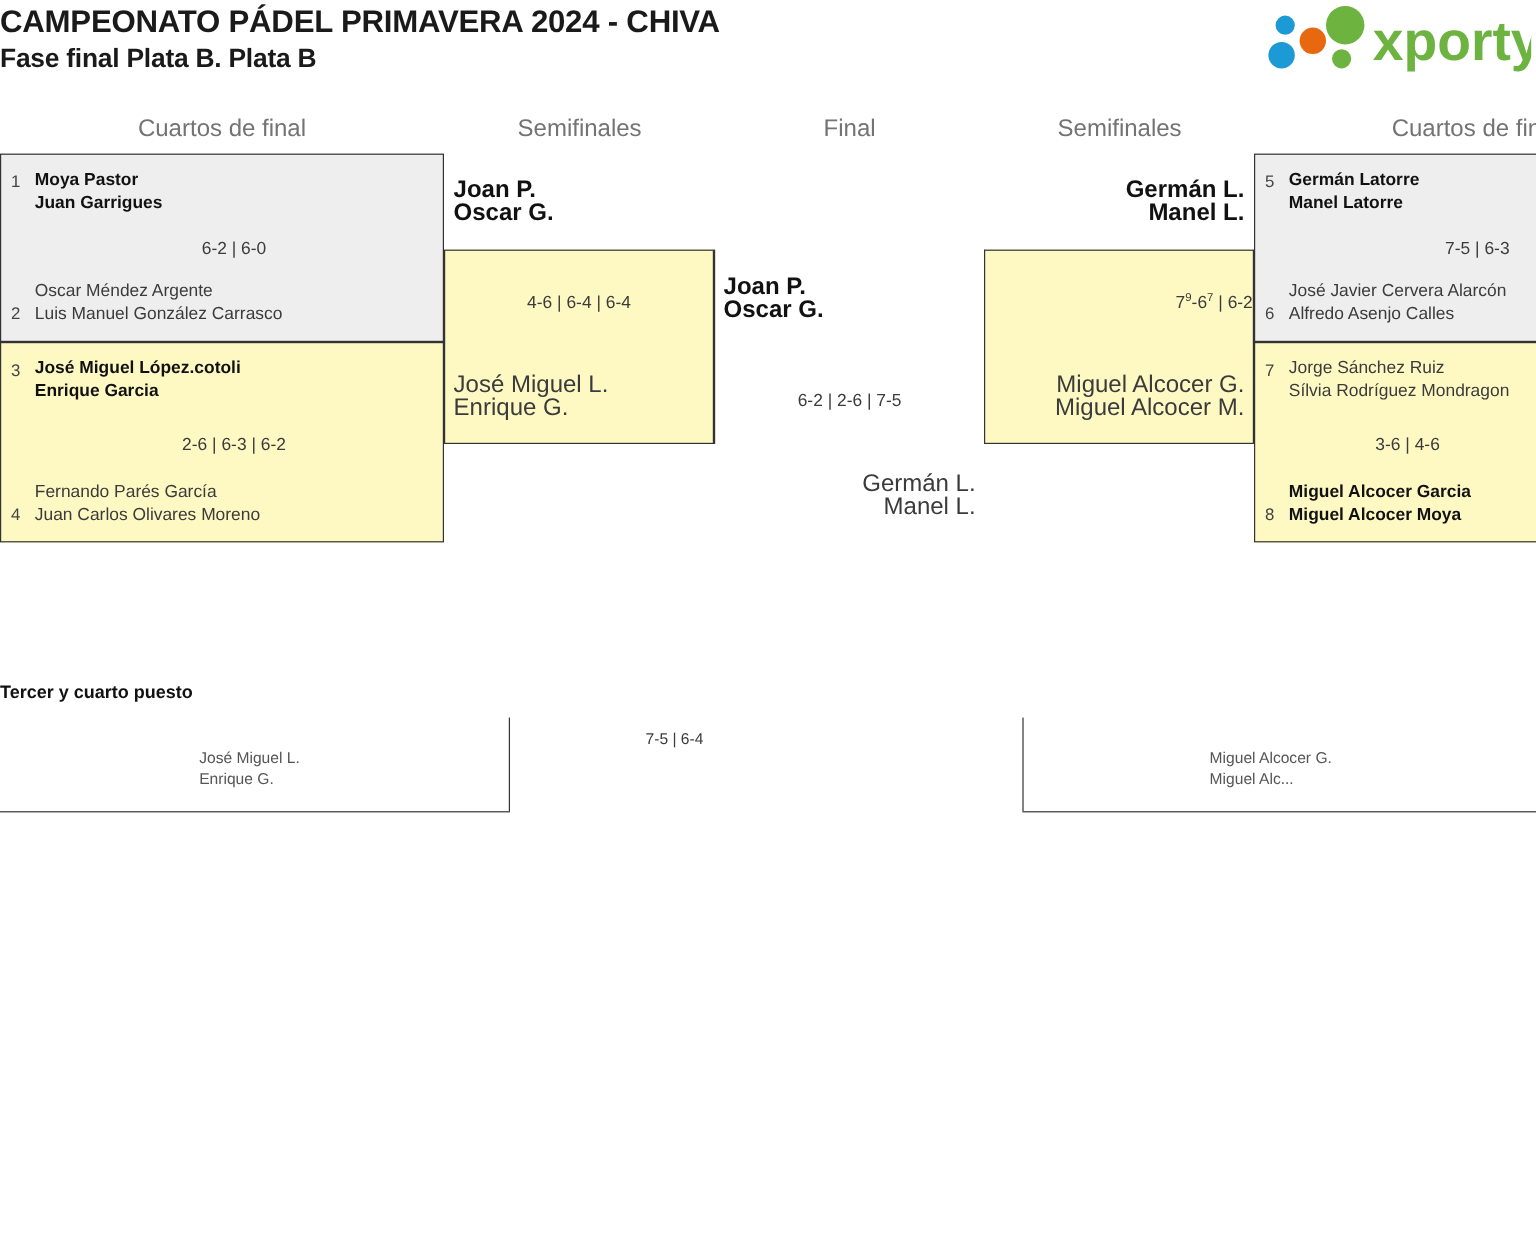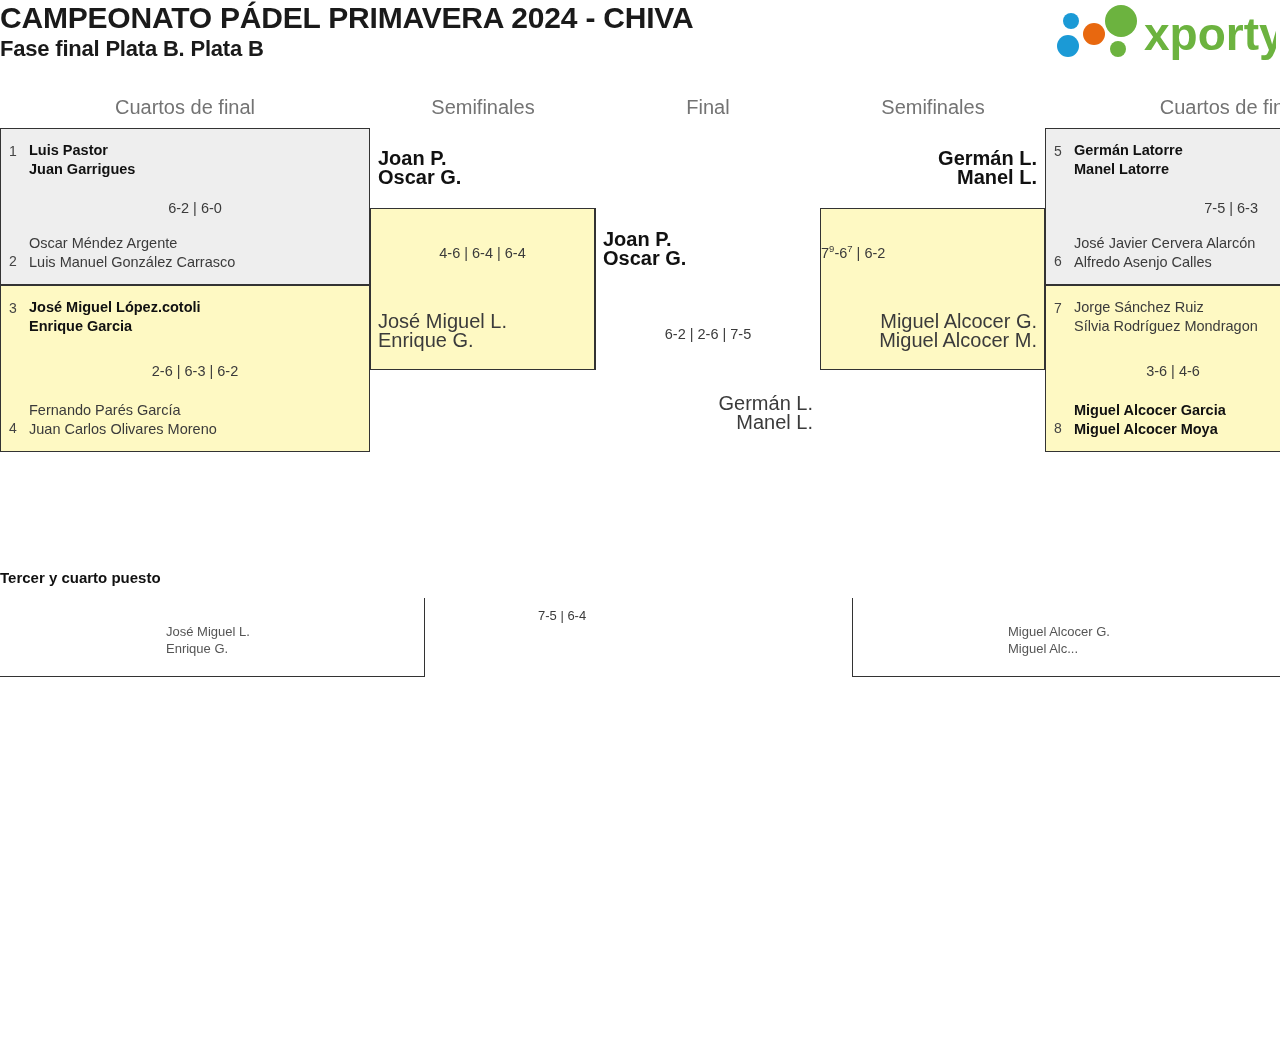--- a/index.html
+++ b/index.html
@@ -19,21 +19,21 @@
   }
 
   
   #header-title {
     position: absolute;
     left: 0px;
     top: 2px;
     width: 1020px;
   }
   .title-line1 {
-    font-size: 30px;
+    font-size: 26px;
     font-weight: 700;
     line-height: 32px;
     letter-spacing: -0.2px;
     white-space: nowrap;
   }
   .title-line2 {
     font-size: 22px;
     font-weight: 700;
     line-height: 30px;
     letter-spacing: -0.2px;
@@ -195,21 +195,21 @@
 <div class="col-header" style="left:608px; width:200px;">Final</div>
 <div class="col-header" style="left:833px; width:200px;">Semifinales</div>
 <div class="col-header" style="left:1122px;width:200px;">Cuartos de fin</div>
 
 <div class="match-box shaded" style="left:0px; top:128px; width:370px; height:157px;">
   <div class="seed-col">
     <div class="seed top">1</div>
     <div class="seed bottom">2</div>
   </div>
   <div class="team top l winner">
-    <div>Luis Pastor</div>
+    <div>Moya Pastor</div>
     <div>Juan Garrigues</div>
   </div>
   <div class="score" style="left:28px; right:8px; top:70px; text-align:center;">6-2 | 6-0</div>
   <div class="team bottom l">
     <div>Oscar Méndez Argente</div>
     <div>Luis Manuel González Carrasco</div>
   </div>
 </div>
 
 <div class="match-box" style="left:0px; top:285px; width:370px; height:167px;">
@@ -246,21 +246,21 @@
 <div class="slot-label winner" style="left:603px; top:230px;">
   <div>Joan P.</div>
   <div>Oscar G.</div>
 </div>
 <div class="slot-label ralign" style="left:613px; width:200px; top:394px;">
   <div>Germán L.</div>
   <div>Manel L.</div>
 </div>
 
 <div class="match-box" style="left:820px; top:208px; width:225px; height:162px;">
-  <div class="score" style="left:0; right:0; top:35px; text-align:left;"><span>7</span><sup>9</sup><span>-</span><span>6</span><sup>7</sup><span> | </span><span>6-2</span></div>
+  <div class="score" style="left:0; right:0; top:35px; text-align:right;"><span>7</span><sup>9</sup><span>-</span><span>6</span><sup>7</sup><span> | </span><span>6-2</span></div>
 </div>
 <div class="slot-label winner ralign" style="left:837px; width:200px; top:149px;">
   <div>Germán L.</div>
   <div>Manel L.</div>
 </div>
 <div class="slot-label ralign" style="left:837px; width:200px; top:312px;">
   <div>Miguel Alcocer G.</div>
   <div>Miguel Alcocer M.</div>
 </div>
 

